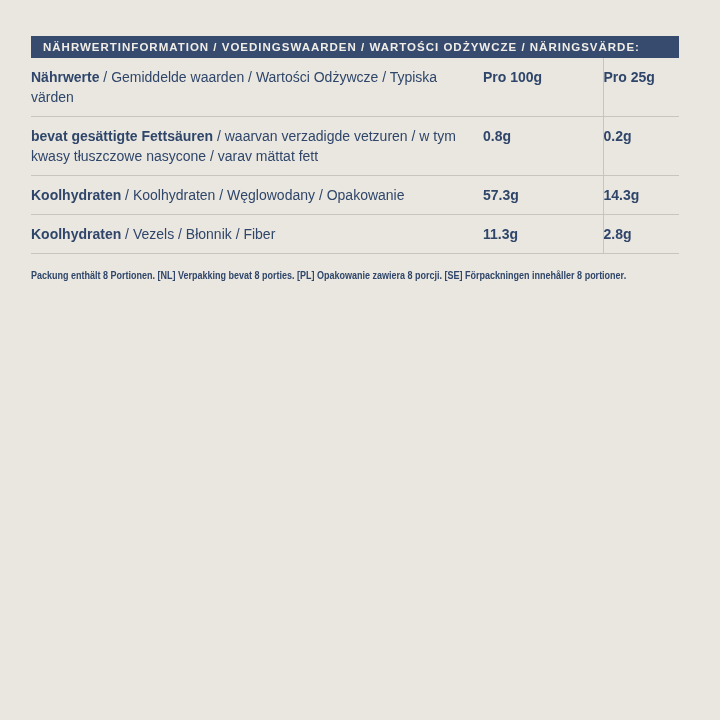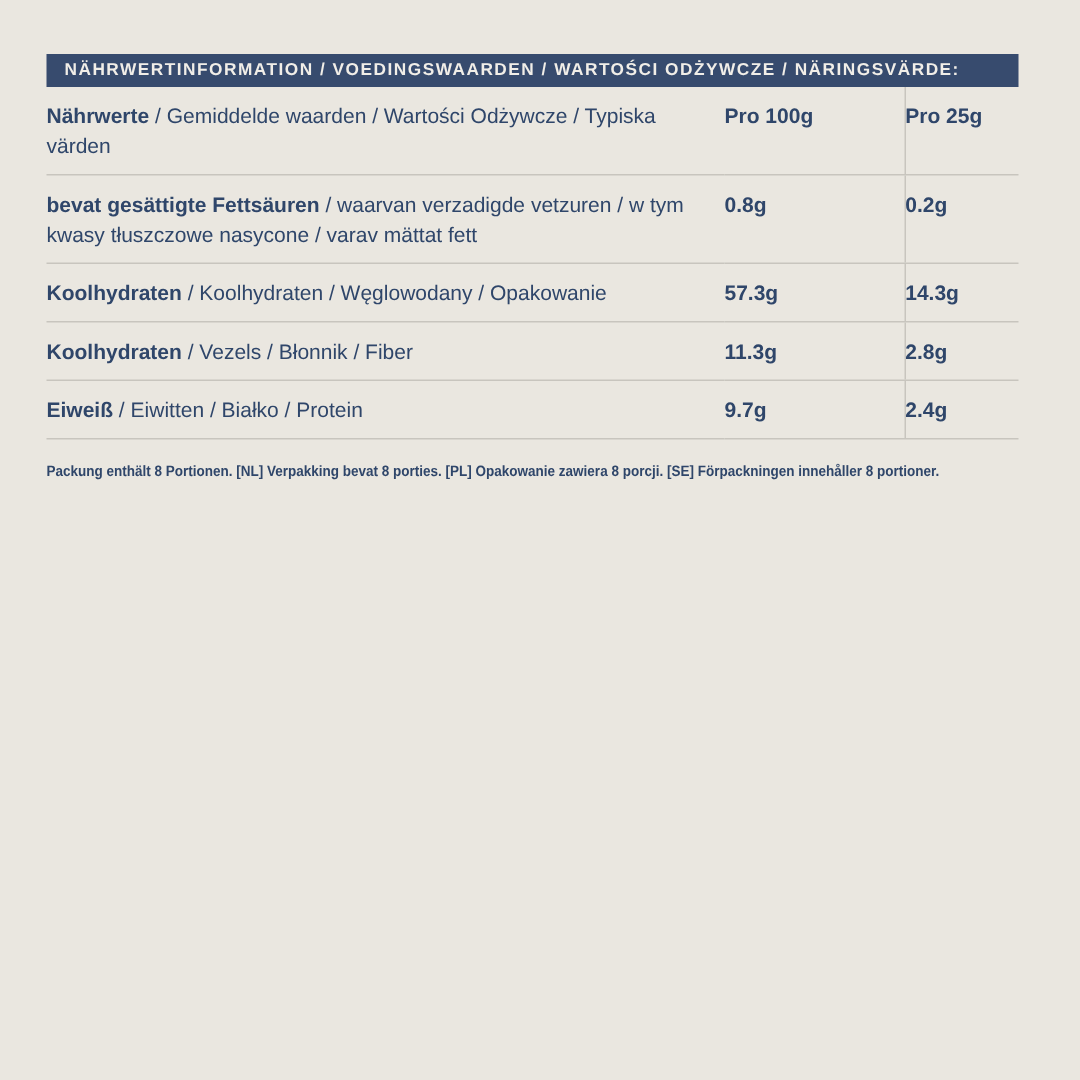--- a/index.html
+++ b/index.html
@@ -106,23 +106,18 @@
       <tr>
         <td class="lbl"><span class="lead">Koolhydraten</span><span> / Koolhydraten / Węglowodany / Opakowanie</span></td>
         <td class="val">57.3g</td>
         <td class="val col25">14.3g</td>
       </tr>
       <tr>
         <td class="lbl"><span class="lead">Koolhydraten</span><span> / Vezels / Błonnik / Fiber</span></td>
         <td class="val">11.3g</td>
         <td class="val col25">2.8g</td>
       </tr>
-      <tr>
-        <td class="lbl"><span class="lead">Eiweiß</span><span> / Eiwitten / Białko / Protein</span></td>
-        <td class="val">9.7g</td>
-        <td class="val col25">2.4g</td>
-      </tr>
     </tbody>
   </table>
 
   <p class="footer-note">Packung enthält 8 Portionen. [NL] Verpakking bevat 8 porties. [PL] Opakowanie zawiera 8 porcji. [SE] Förpackningen innehåller 8 portioner.</p>
 
 </div>
 
 </body></html>

